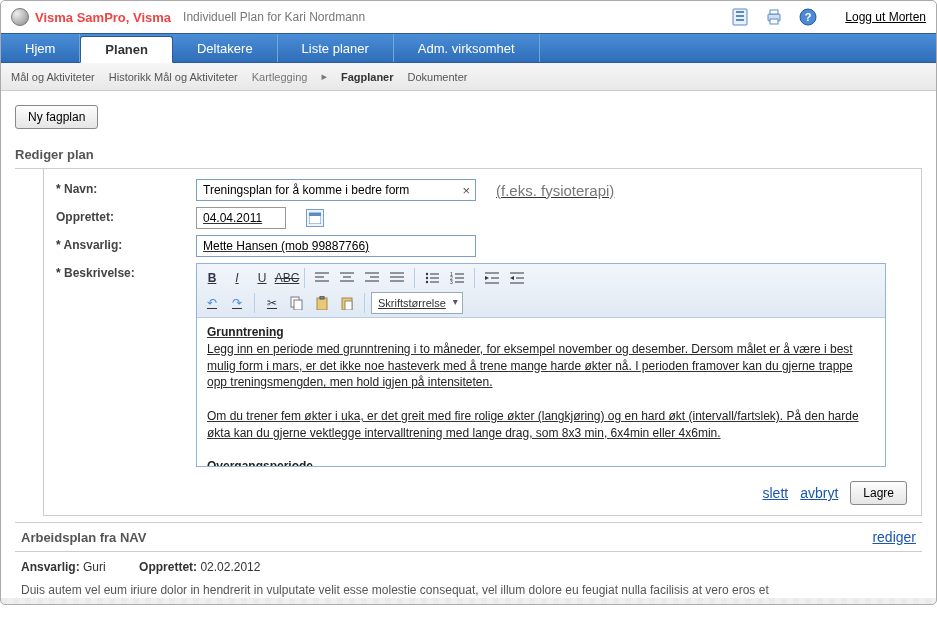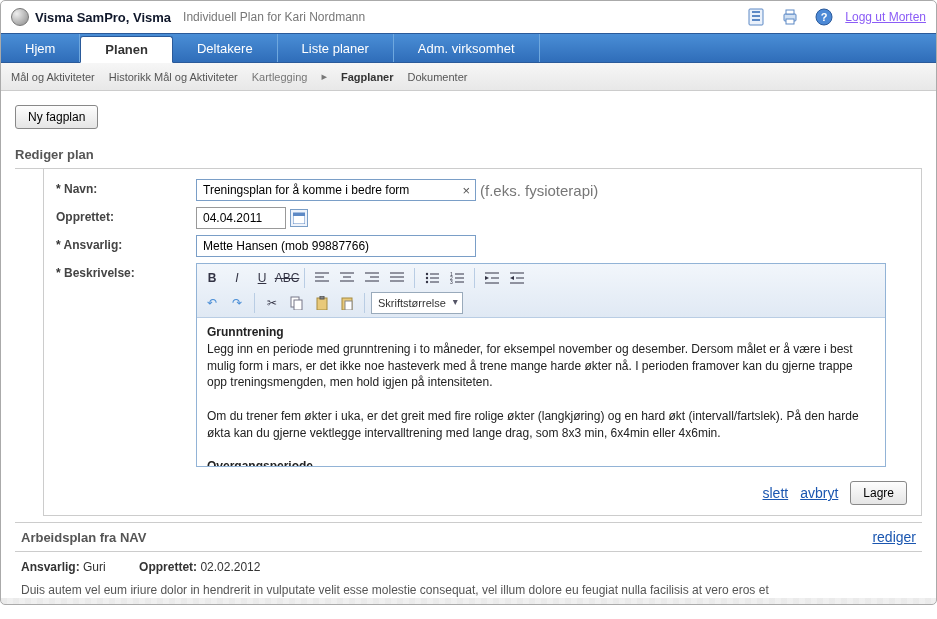--- a/index.html
+++ b/index.html
@@ -25,31 +25,31 @@
     padding: 4px 10px;
     height: 32px;
   }
   .header .logo-icon {
     width: 18px; height:18px;
     border-radius: 50%;
     background: radial-gradient(circle at 30% 30%, #eee, #888);
     border: 1px solid #777;
     margin-right: 6px;
   }
-  .header .brand { font-weight: bold; color: #0f172a; font-size: 13px; }
+  .header .brand { font-weight: bold; color: #ef4444; font-size: 13px; }
   .header .subtitle { margin-left: 12px; color: #777; font-size: 12px; }
   .header .spacer { flex: 1; }
   .header .icon-btn {
     width: 22px; height: 22px; margin: 0 6px;
     display: inline-flex; align-items:center; justify-content:center;
     cursor: pointer;
   }
   .header .logout {
-    color: #8b5cf6; text-decoration: underline; cursor: pointer; font-size: 12px;
-    margin-left: 4px;
+    color: #000000; text-decoration: underline; cursor: pointer; font-size: 12px;
+    margin-left: 20px;
   }
   
   .main-tabs {
     display: flex;
     height: 30px;
     background: linear-gradient(#4a8ed6, #2f6db9);
     border-top: 1px solid #2a5a9a;
     border-bottom: 1px solid #2a5a9a;
     align-items: stretch;
     text-align: center;
@@ -125,21 +125,21 @@
     margin-bottom: 6px;
   }
   .form-label {
     width: 140px;
     font-weight: bold;
     color: #444;
     font-size: 12px;
     padding-top: 3px;
   }
   .form-label .req { color: #333; }
-  .form-field { flex: 1; display:flex; align-items:center; gap:4px; }
+  .form-field { flex: 1; display:flex; align-items:center; gap:20px;text-decoration:underline; }
   .text-input {
     border: 1px solid #7a9ec7;
     padding: 3px 22px 3px 6px;
     font-size: 12px;
     width: 280px;
     position: relative;
   }
   .input-wrap { position: relative; display:inline-block; }
   .clear-x {
     position:absolute; right:6px; top:50%; transform:translateY(-50%);

